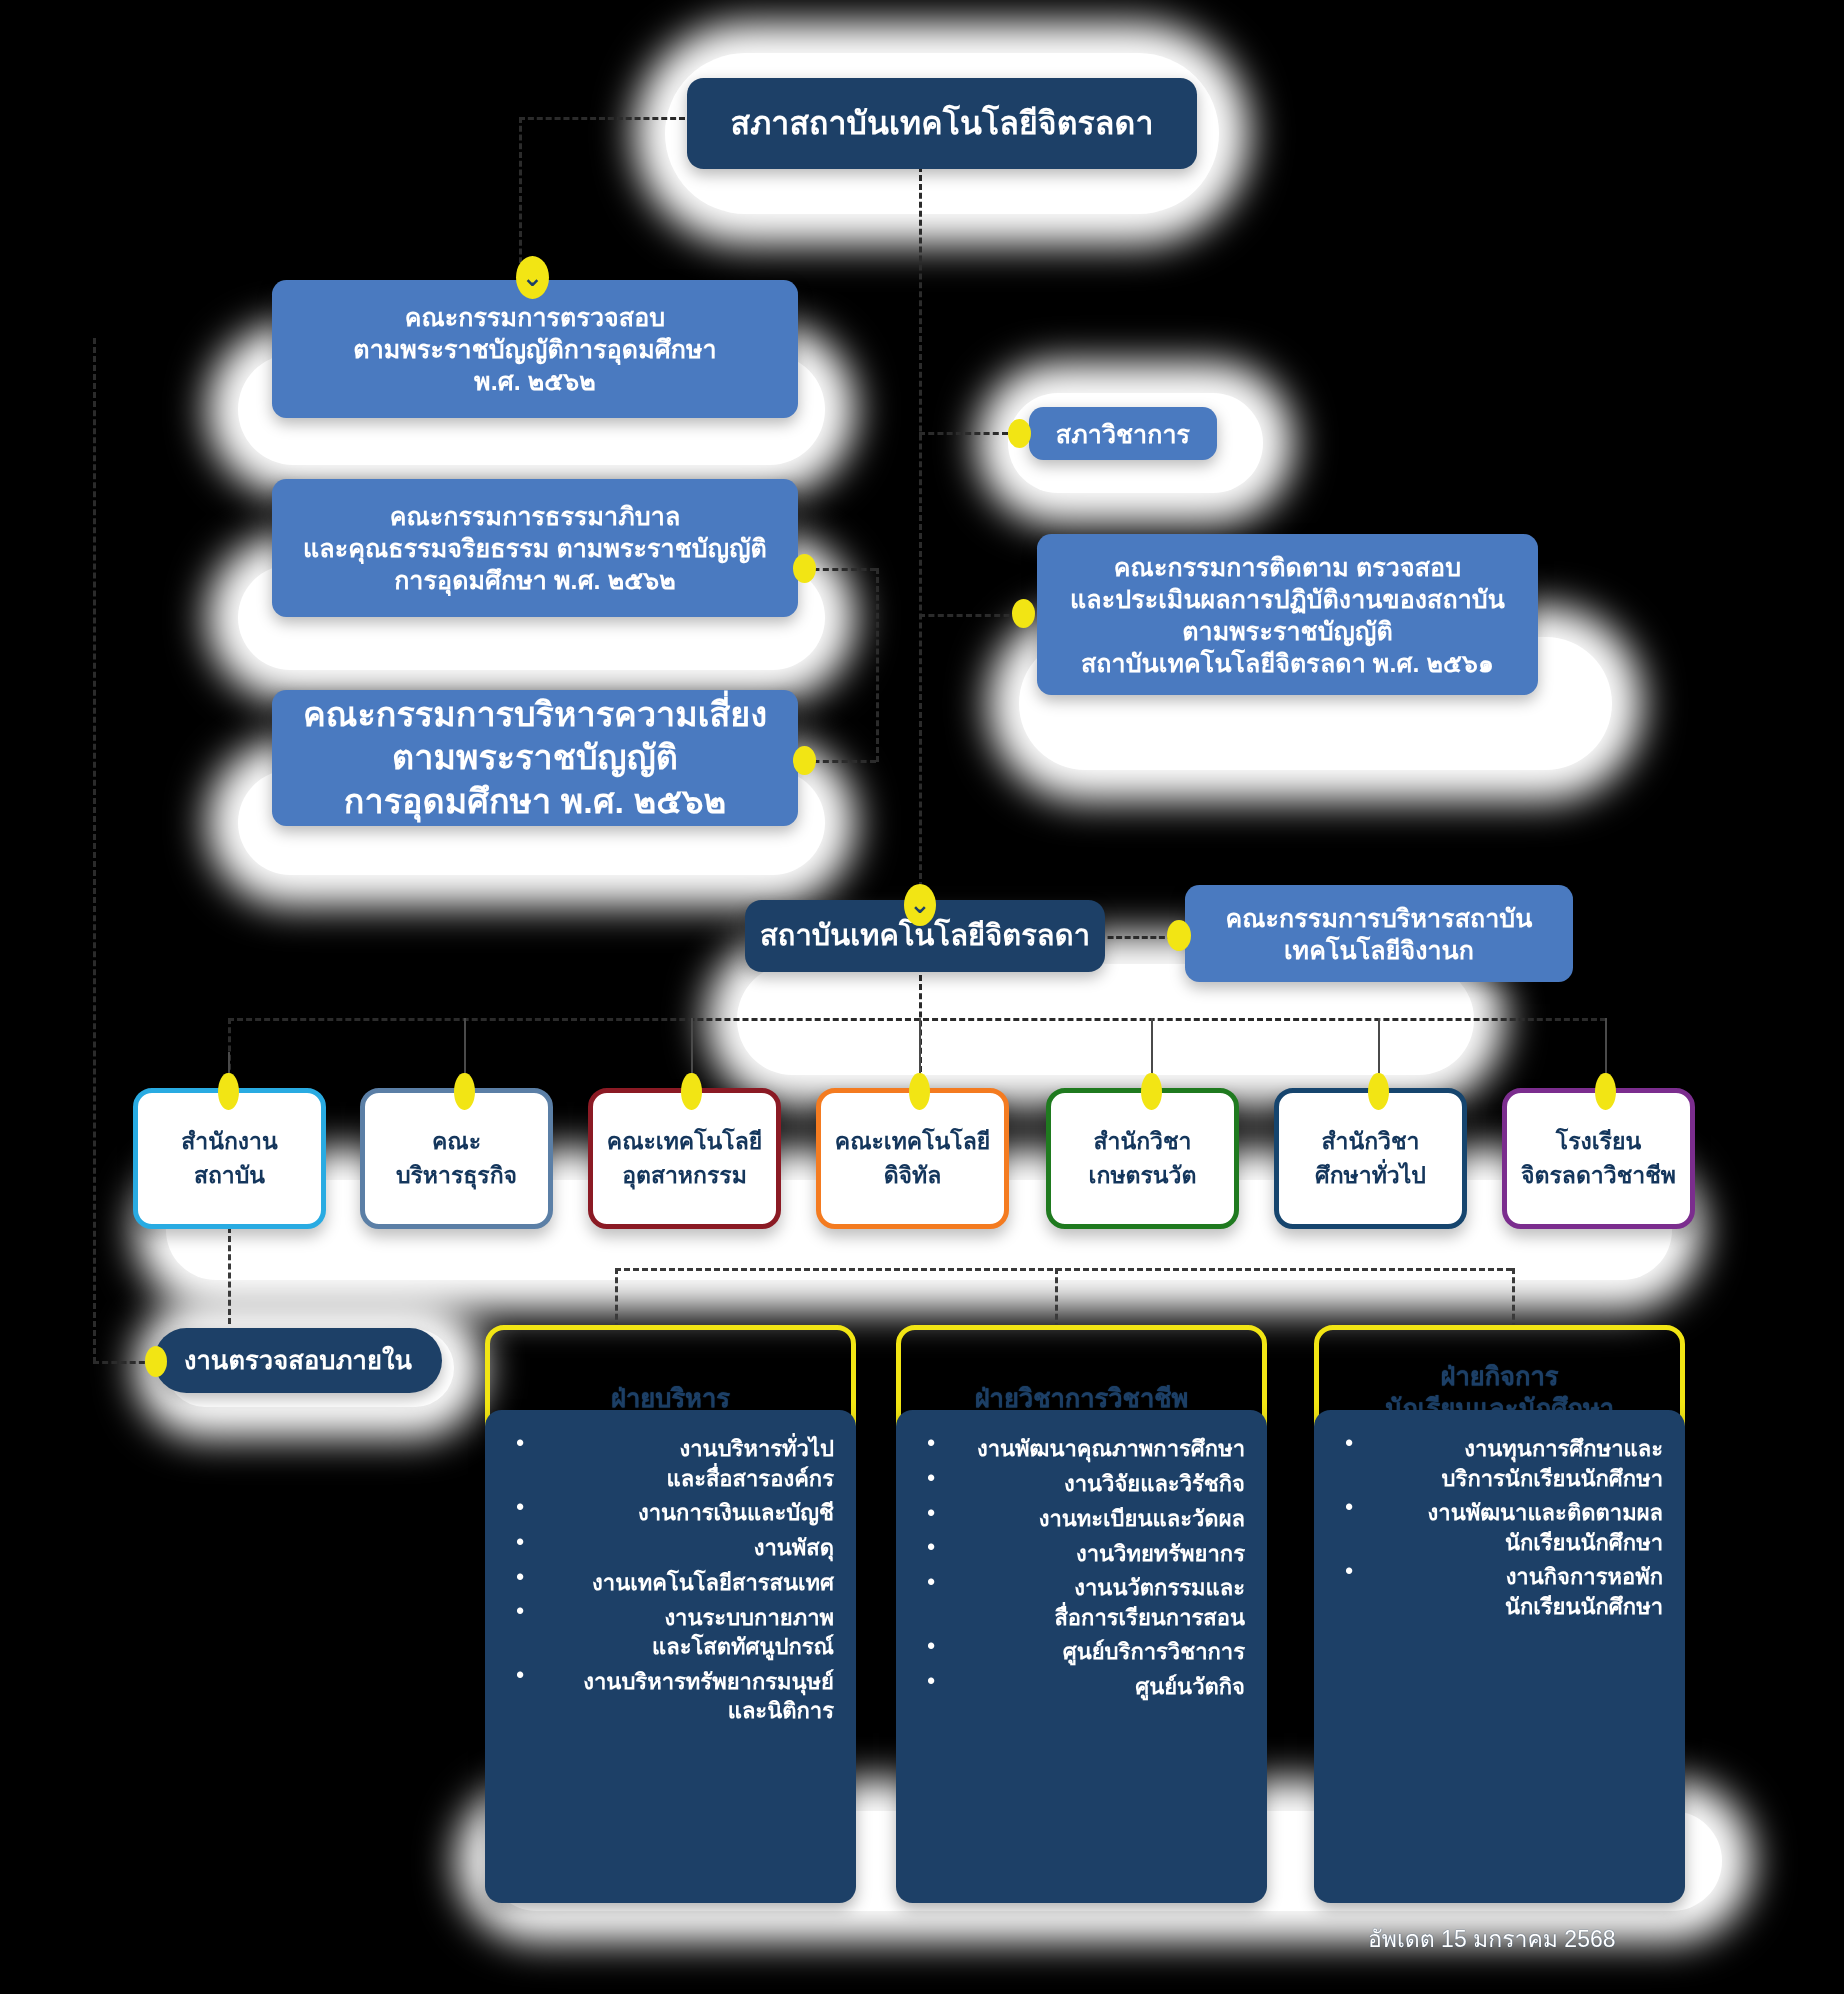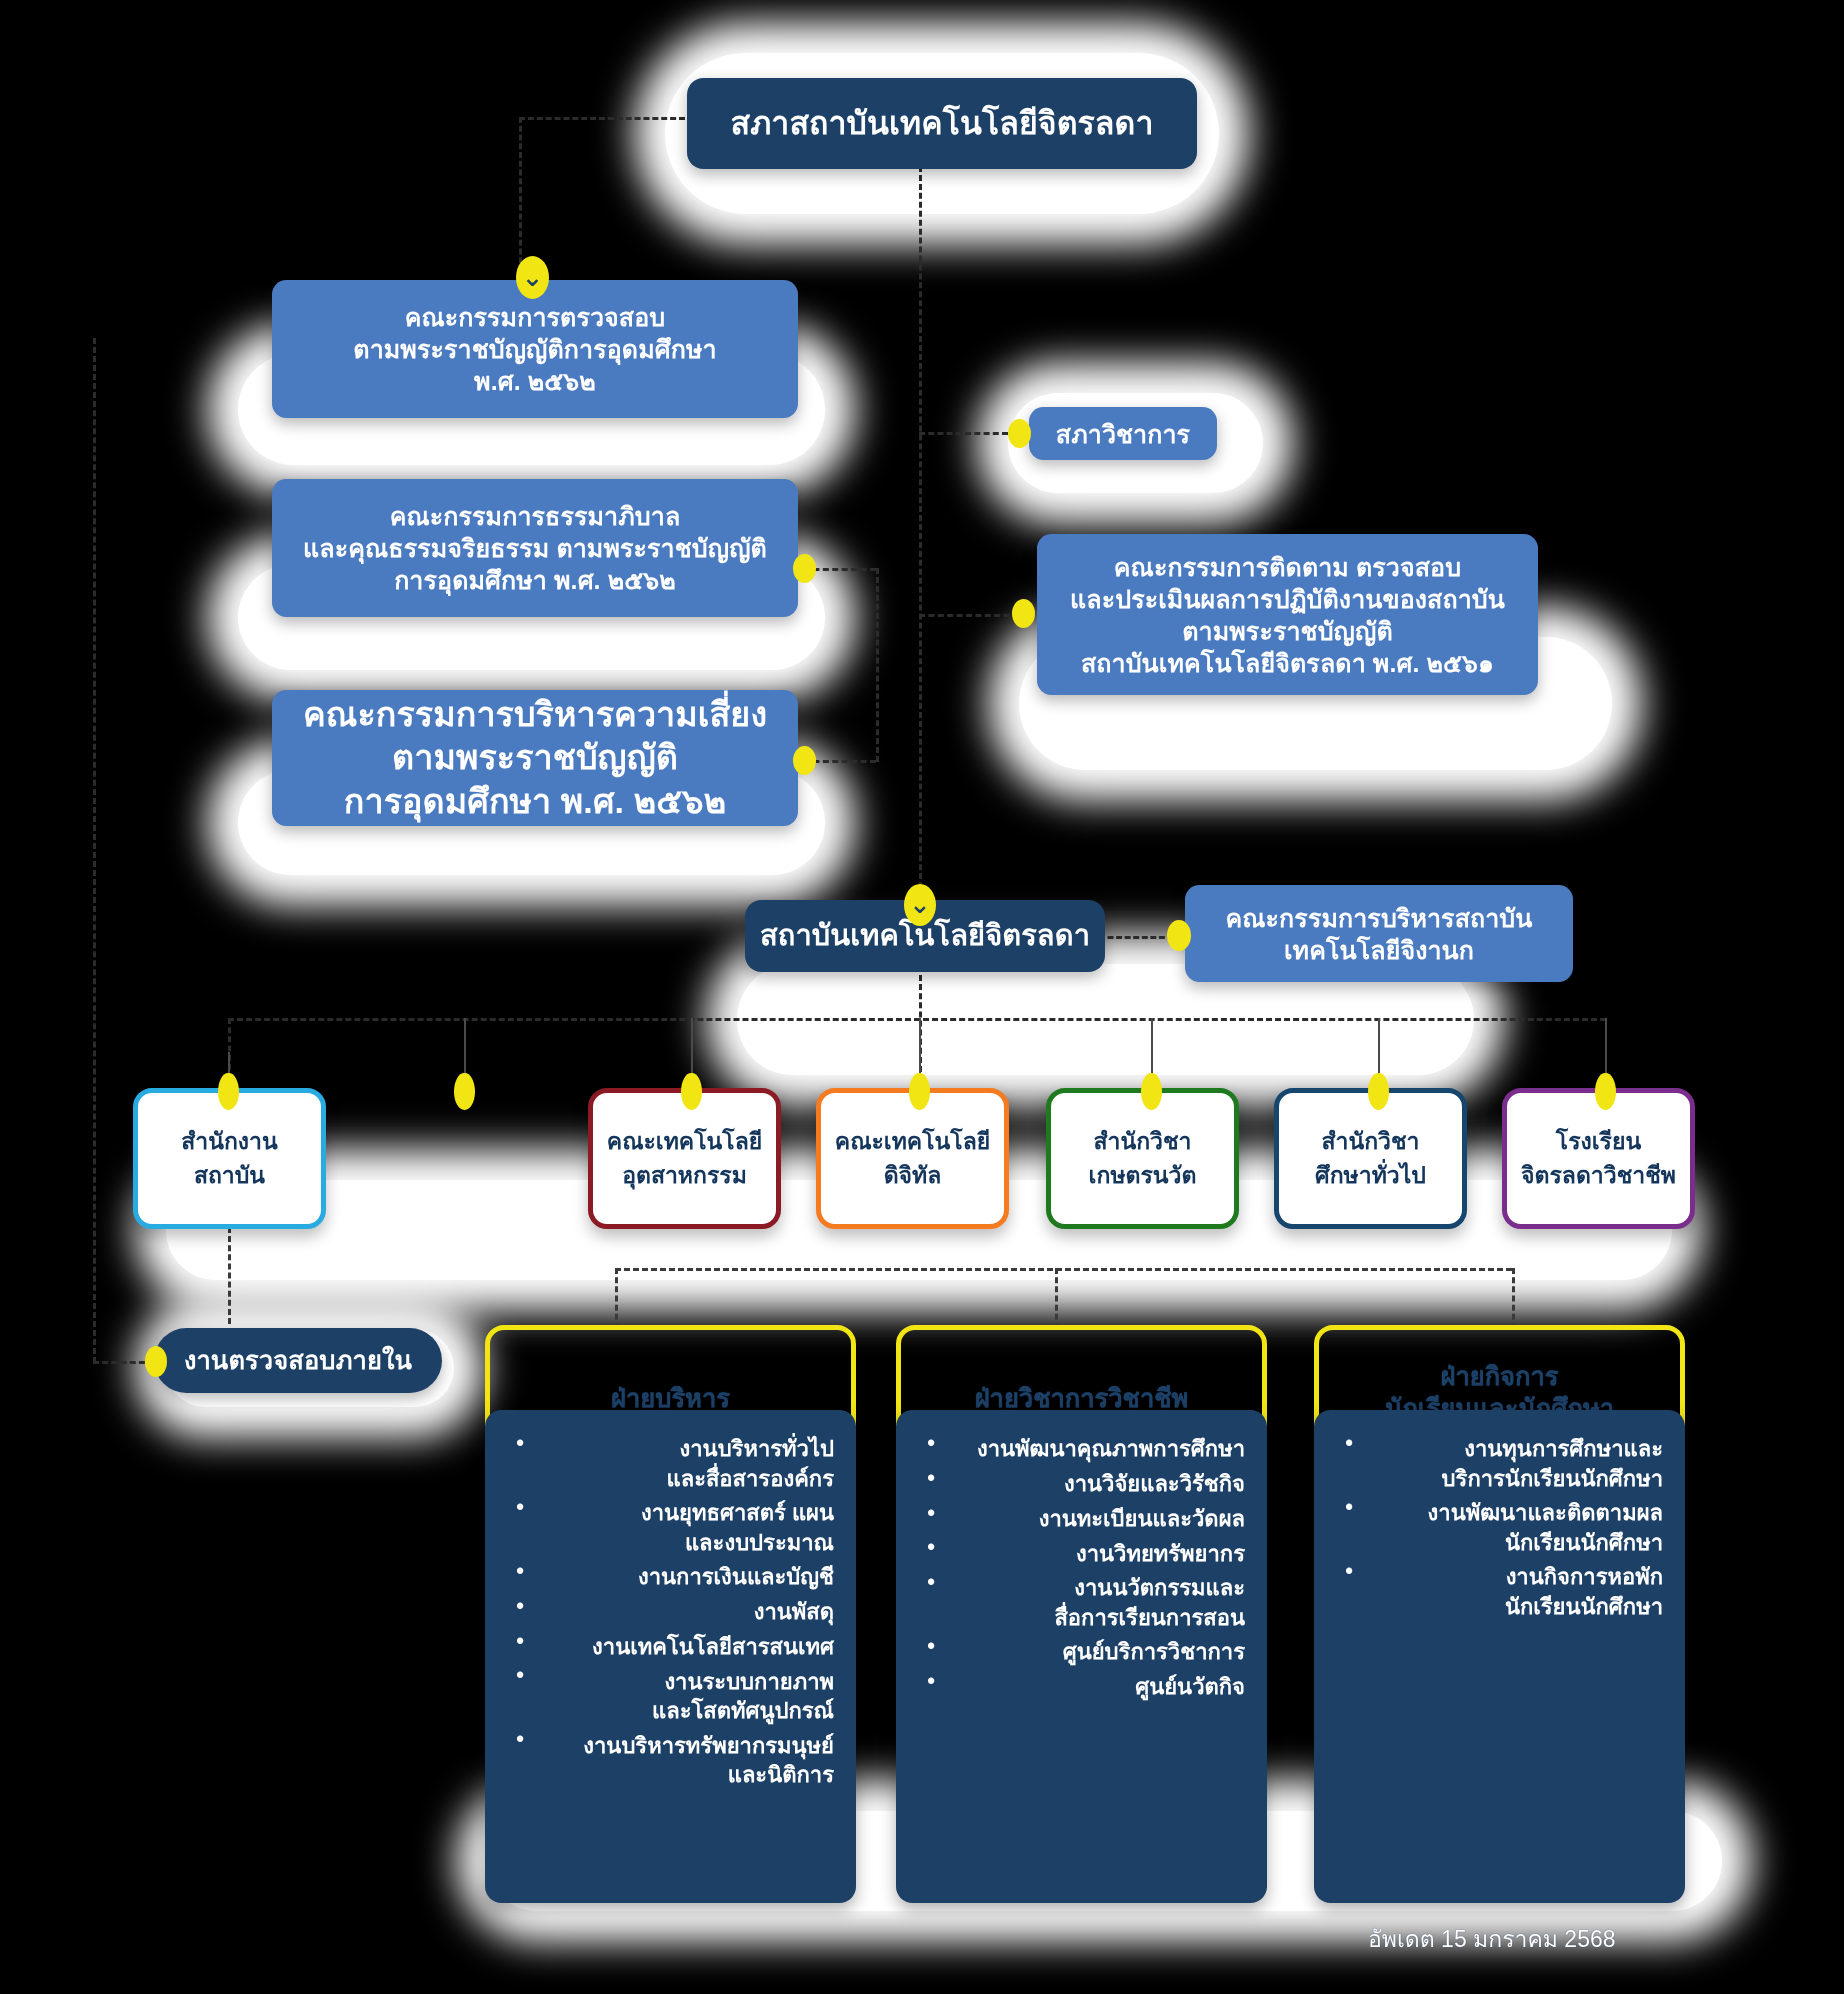--- a/index.html
+++ b/index.html
@@ -172,20 +172,24 @@
 เทคโนโลยีจิงานก</span>
   </div>
   <div class="pip" style="left:1167px;top:920px;width:24.4px;height:31px;"></div>
 
   <div class="unit" style="left: 133px; top: 1088px; width: 193px; height: 141px; font-size: 23px; white-space: pre-line; border-color: rgb(41, 171, 226);">
     <span>สำนักงาน
 สถาบัน</span>
   </div>
   <div class="pip" style="left:218px;top:1073px;width:20.5px;height:37px;border-radius:50%/50%;"></div>
 
+  <div class="unit" style="left:360px;top:1088px;width:193px;height:141px;font-size:23px;white-space:pre-line;border-color:#5b7fa6;">
+    <span>คณะ
+บริหารธุรกิจ</span>
+  </div>
   <div class="pip" style="left:454px;top:1073px;width:20.5px;height:37px;"></div>
 
   <div class="unit" style="left:588px;top:1088px;width:193px;height:141px;font-size:23px;white-space:pre-line;border-color:#8b1a24;">
     <span>คณะเทคโนโลยี
 อุตสาหกรรม</span>
   </div>
   <div class="pip" style="left:681px;top:1073px;width:20.5px;height:37px;"></div>
 
   <div class="unit" style="left:816px;top:1088px;width:193px;height:141px;font-size:23px;white-space:pre-line;border-color:#f47b20;">
     <span>คณะเทคโนโลยี
@@ -217,22 +221,20 @@
   <div class="pip" style="left:145px;top:1346px;width:22px;height:31px;"></div>
 
   <div class="panel" style="left:485px;top:1325px;width:371px;height:577px;"></div>
   <div class="panel-title" style="left:485px;top:1351px;width:371px;font-size:25.5px;white-space:pre-line;">
     <span>ฝ่ายบริหาร</span>
   </div>
   <div class="panel-body" style="left:485px;top:1410px;width:371px;height:493px;">
     <ul>
       <li style="font-size:22px;white-space:pre-line;"><span>งานบริหารทั่วไป
 และสื่อสารองค์กร</span></li>
-      <li style="font-size:22px;white-space:pre-line;"><span>งานยุทธศาสตร์ แผน
-และงบประมาณ</span></li>
       <li style="font-size:22px;white-space:pre-line;"><span>งานการเงินและบัญชี</span></li>
       <li style="font-size:22px;white-space:pre-line;"><span>งานพัสดุ</span></li>
       <li style="font-size:22px;white-space:pre-line;"><span>งานเทคโนโลยีสารสนเทศ</span></li>
       <li style="font-size:22px;white-space:pre-line;"><span>งานระบบกายภาพ
 และโสตทัศนูปกรณ์</span></li>
       <li style="font-size:22px;white-space:pre-line;"><span>งานบริหารทรัพยากรมนุษย์
 และนิติการ</span></li>
     </ul>
   </div>
 

